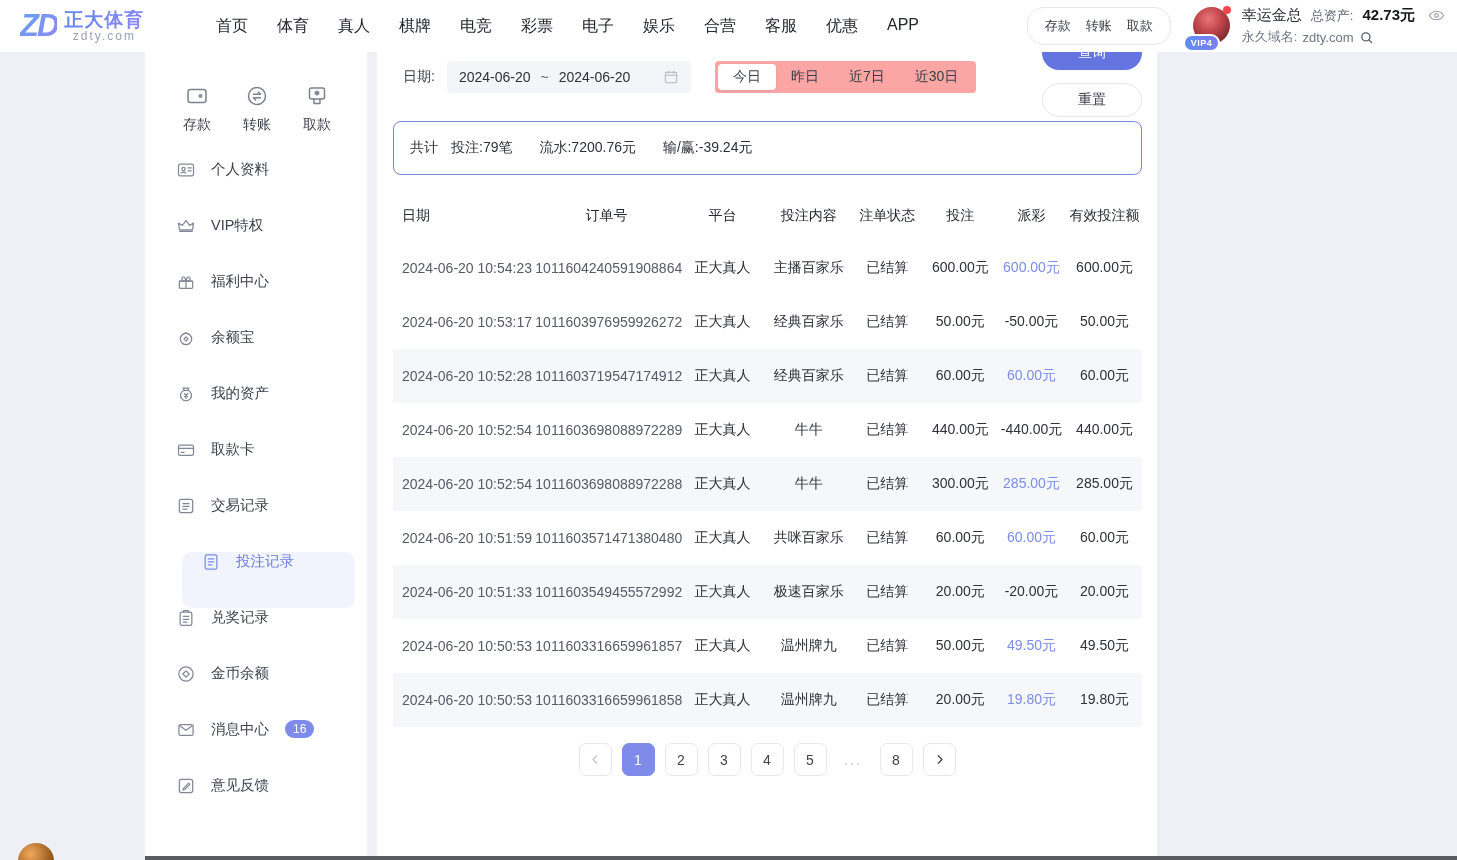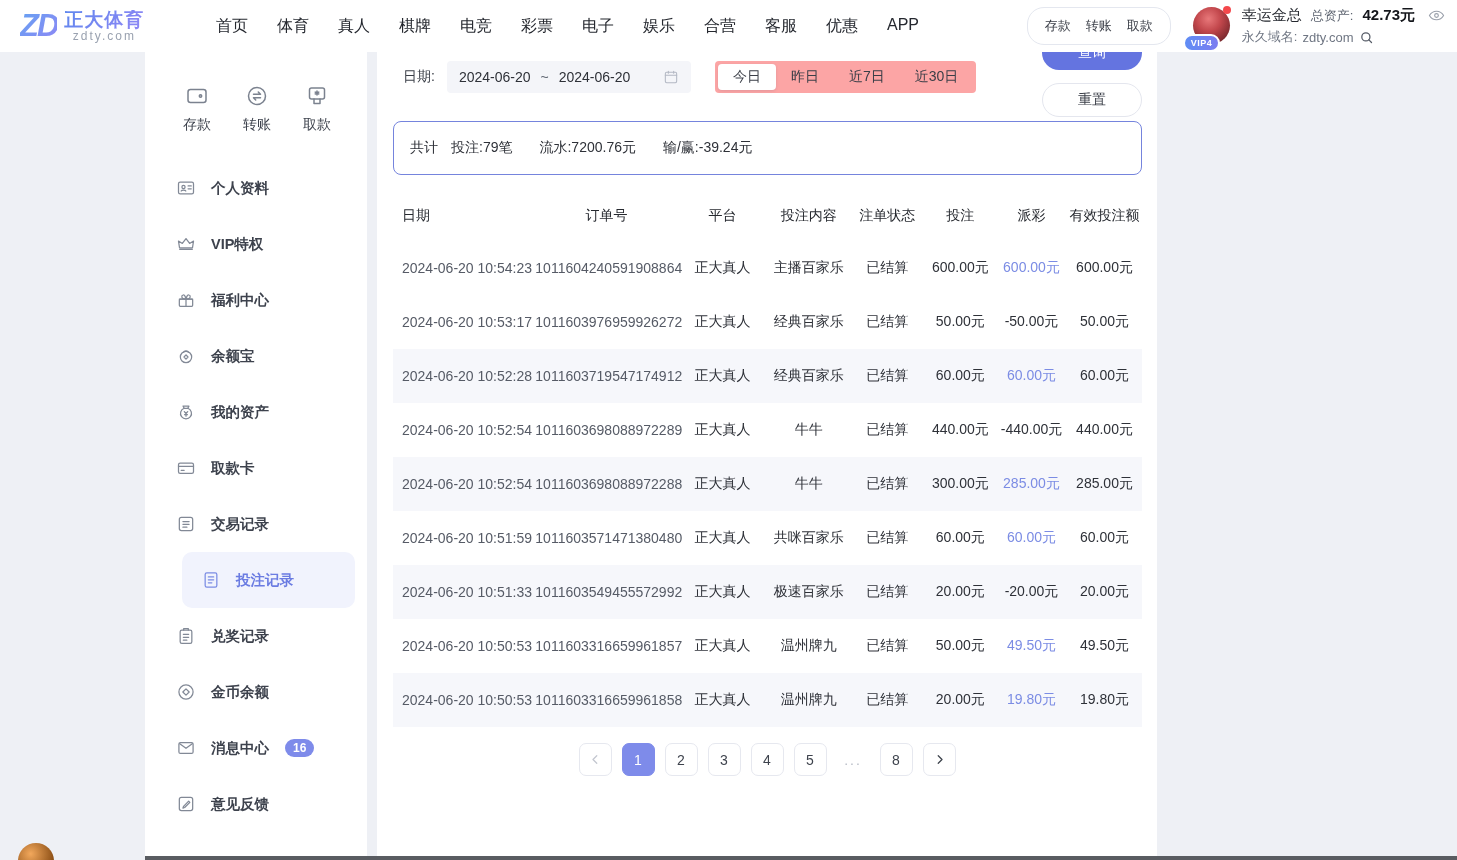--- a/index.html
+++ b/index.html
@@ -36,22 +36,22 @@
   .user-line2 { display:flex; align-items:center; gap:5px; font-size:13px; color:#6f7683; margin-top:3px; }
   .icon { display:inline-flex; align-items:center; }
   .eye-icon { color:#9aa0ab; margin-left:4px; cursor:pointer; }
   .search-mini-icon { color:#555b66; cursor:pointer; }
   
   .sidebar { position:absolute; top:52px; left:145px; width:222px; bottom:0; background:#fff; overflow:hidden; }
   .quick-actions { display:flex; justify-content:space-between; padding:32px 36px 0 38px; }
   .qa { display:flex; flex-direction:column; align-items:center; gap:8px; font-size:14px; color:#3d424d; cursor:pointer; }
   .qa .icon { color:#7b828f; }
   .menu { margin-top:26px; padding:0 12px; }
-  .menu-item { display:flex; align-items:center; height:56px; padding-left:19px; border-radius:10px;
-    color:#3d424d; font-size:14.5px; cursor:pointer;font-weight:bold; }
+  .menu-item { display:flex; align-items:flex-start; height:56px; padding-left:19px; border-radius:10px;
+    color:#3d424d; font-size:14.5px; cursor:pointer; }
   .menu-item .icon { color:#828996; margin-right:15px; }
   .menu-item.active { background:#f1f3fd; color:#6b7ce2;margin-left:25px; }
   .menu-item.active .icon { color:#7b8ce4; }
   .mi-badge { margin-left:16px; background:#7e8bea; color:#fff; font-size:12px; border-radius:10px; padding:2px 8px; }
   
   .main-card { position:absolute; left:377px; top:52px; width:780px; bottom:0; background:#fff; overflow:hidden; }
   .filter-row { display:flex; align-items:center; padding:7px 15px 0 26px; height:42px; }
   .date-label { font-size:14px; color:#3a3e47; margin-right:12px; }
   .date-input { display:flex; align-items:center; background:#f4f5f9; border-radius:4px; height:32px;
     padding:0 12px; font-size:14px; color:#2e3138; width:244px; cursor:pointer; }

